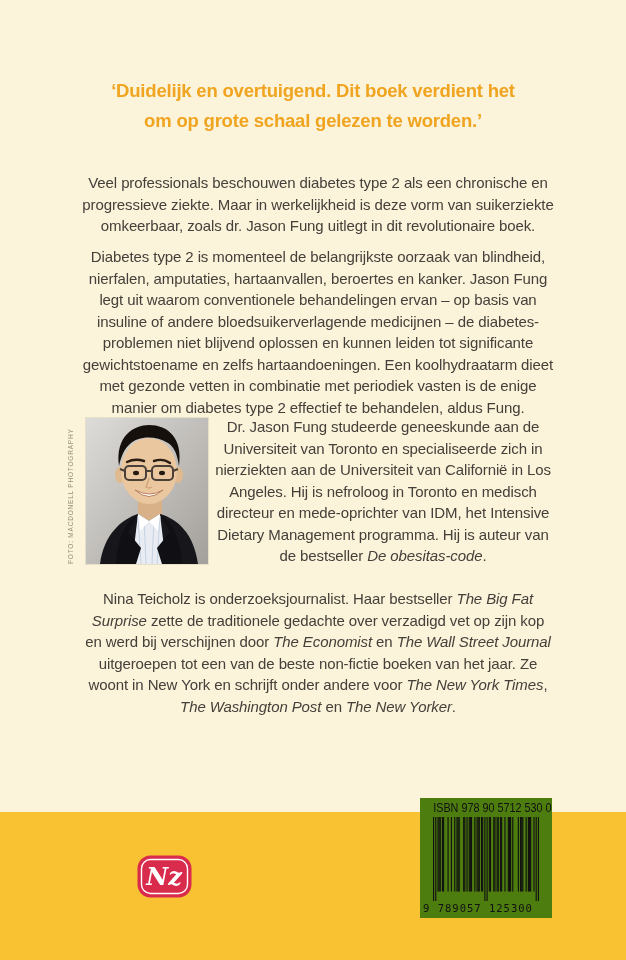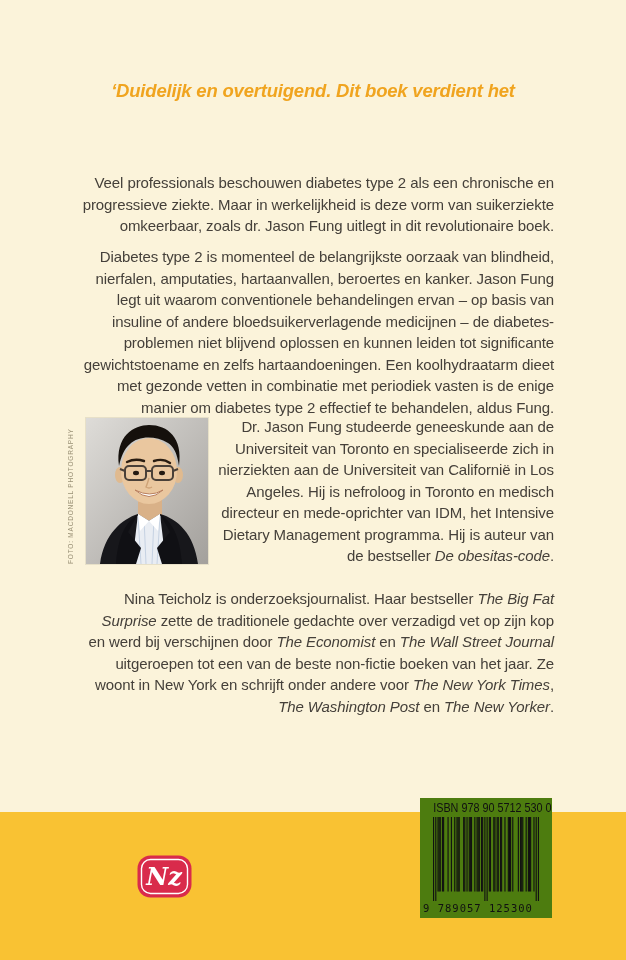--- a/index.html
+++ b/index.html
@@ -11,31 +11,30 @@
     font-family:"Liberation Sans",sans-serif;
     color:var(--body-text,#45403A);
     overflow:hidden;
   }
   
   .quote-block{position:absolute;top:76px;left:0;width:626px;text-align:center;}
   .quote-line{
     font-size:18.5px;font-weight:bold;line-height:30px;
     letter-spacing:-0.2px;
     color:var(--quote-amber,#F0A41F);
-    font-style:italic;
   }
   .quote-attr{
     margin-top:4px;font-size:16px;line-height:22px;
     color:#4A4439;
   }
   
   .body-par{
     position:absolute;left:82px;width:472px;
     font-size:15px;line-height:21.5px;letter-spacing:-0.1px;
-    margin:0;text-align:right;
+    margin:0;text-align:center;
   }
   .p1{top:172px;}
   .p2{top:246px;}
   .nina{top:588px;}
   .body-par i{font-style:italic;}
   
   .photo-credit{
     position:absolute;left:67px;top:418px;height:146px;
     writing-mode:vertical-rl;transform:rotate(180deg);
     font-size:6.5px;letter-spacing:0.8px;color:#9A9176;
@@ -87,20 +86,21 @@
     background:transparent;
   }
 </style>
 </head>
 <body>
 
 <div class="page" style="--background: #FBF3DA; --band-yellow: #F9C233; --quote-amber: #F0A41F; --body-text: #45403A; --logo-red: #D92B4B;">
 
   <div class="quote-block">
     <div class="quote-line">‘Duidelijk en overtuigend. Dit boek verdient het</div>
+    <div class="quote-line">om op grote schaal gelezen te worden.’</div>
   </div>
 
   <p class="body-par p1">Veel professionals beschouwen diabetes type 2 als een chronische en progressieve ziekte. Maar in werkelijkheid is deze vorm van suikerziekte omkeerbaar, zoals dr. Jason Fung uitlegt in dit revolutionaire boek.</p>
   <p class="body-par p2">Diabetes type 2 is momenteel de belangrijkste oorzaak van blindheid, nierfalen, amputaties, hartaanvallen, beroertes en kanker. Jason Fung legt uit waarom conventionele behandelingen ervan – op basis van insuline of andere bloedsuikerverlagende medicijnen – de diabetes-problemen niet blijvend oplossen en kunnen leiden tot significante gewichtstoename en zelfs hartaandoeningen. Een koolhydraatarm dieet met gezonde vetten in combinatie met periodiek vasten is de enige manier om diabetes type 2 effectief te behandelen, aldus Fung.</p>
 
   <div class="photo-credit">FOTO: MACDONELL PHOTOGRAPHY</div>
 
   <div class="author-photo">
     <svg viewBox="0 0 122 146" preserveAspectRatio="none" aria-hidden="true">
       <defs>

